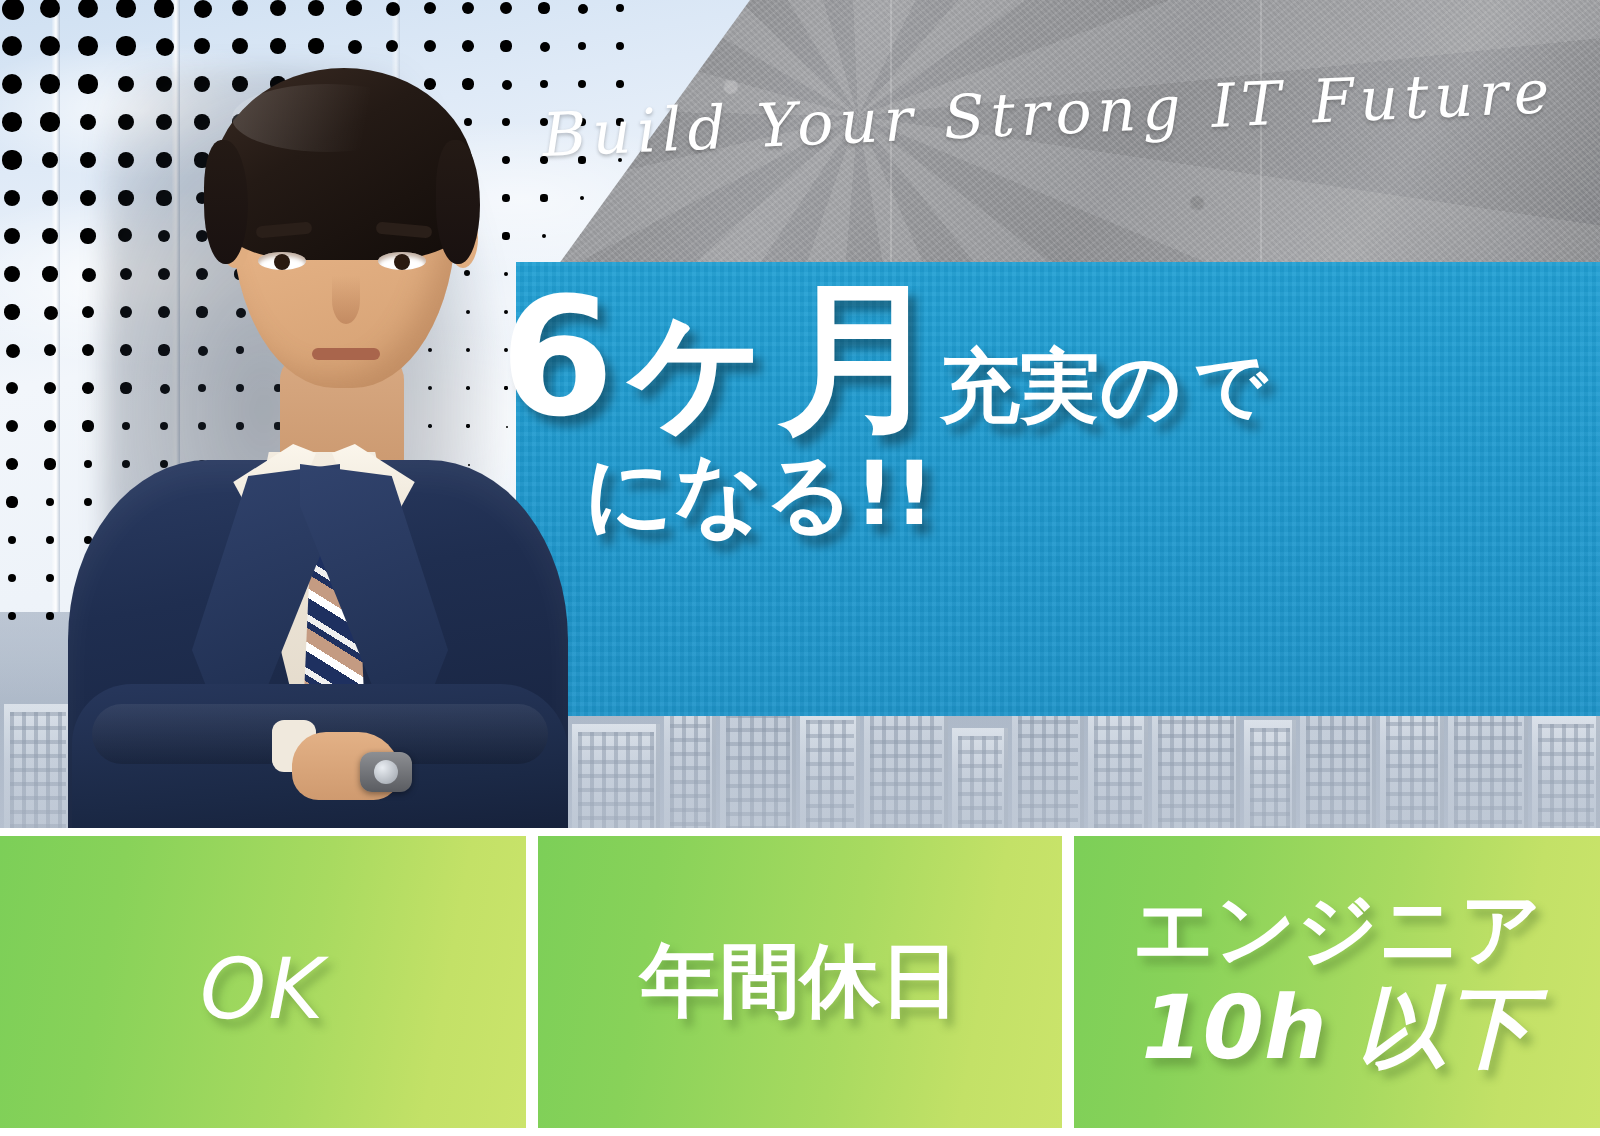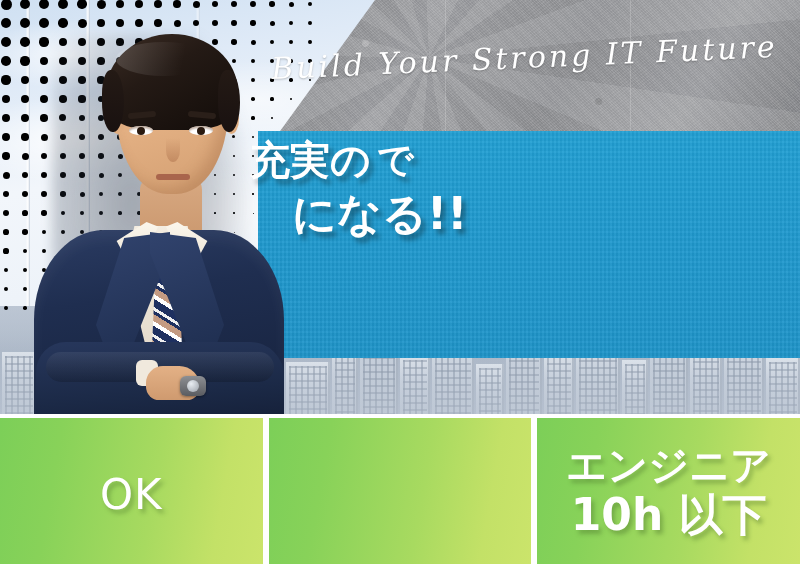--- a/index.html
+++ b/index.html
@@ -312,21 +312,21 @@
   }
   .feat .l1, .feat .l2{
     color:#ffffff;
     font-family:"DejaVu Sans", sans-serif;
     font-weight:700;
     white-space:nowrap;
     text-shadow:3px 4px 4px rgba(70,110,40,.40);
     line-height:1.0;
   }
   .feat .l1{ font-size:40px; }
-  .feat .l2{ font-size:44px; margin-top:8px; }
+  .feat .l2{ font-size:44px; margin-top:8px;font-style:italic; }
   .feat.f1 .l2{ font-size:42px; font-weight:400; letter-spacing:1px; }
 </style>
 </head>
 <body>
 
 <div class="banner">
 
   <div class="hero">
 
     <div class="sky">
@@ -657,35 +657,37 @@
         <span class="arms"></span>
         <span class="arm-fold"></span>
         <span class="cuff"></span>
         <span class="hand"></span>
         <span class="watch"></span>
       </div>
     </div>
 
     <div class="headline">
       <div class="hl-row r1">
+        <span class="big">6ヶ月</span>
         <span class="sm">充実の</span>
         <span class="xs">で</span>
       </div>
       <div class="hl-row r2">
         <span class="sm2">になる!!</span>
       </div>
     </div>
 
   </div>
 
   <div class="features">
     <div class="feat f1">
       <span class="l2">OK</span>
     </div>
     <div class="feat f2">
+      <span class="l1">年間休日</span>
     </div>
     <div class="feat f3">
       <span class="l1">エンジニア</span>
       <span class="l2">10h 以下</span>
     </div>
   </div>
 
 </div>
 
 </body></html>

